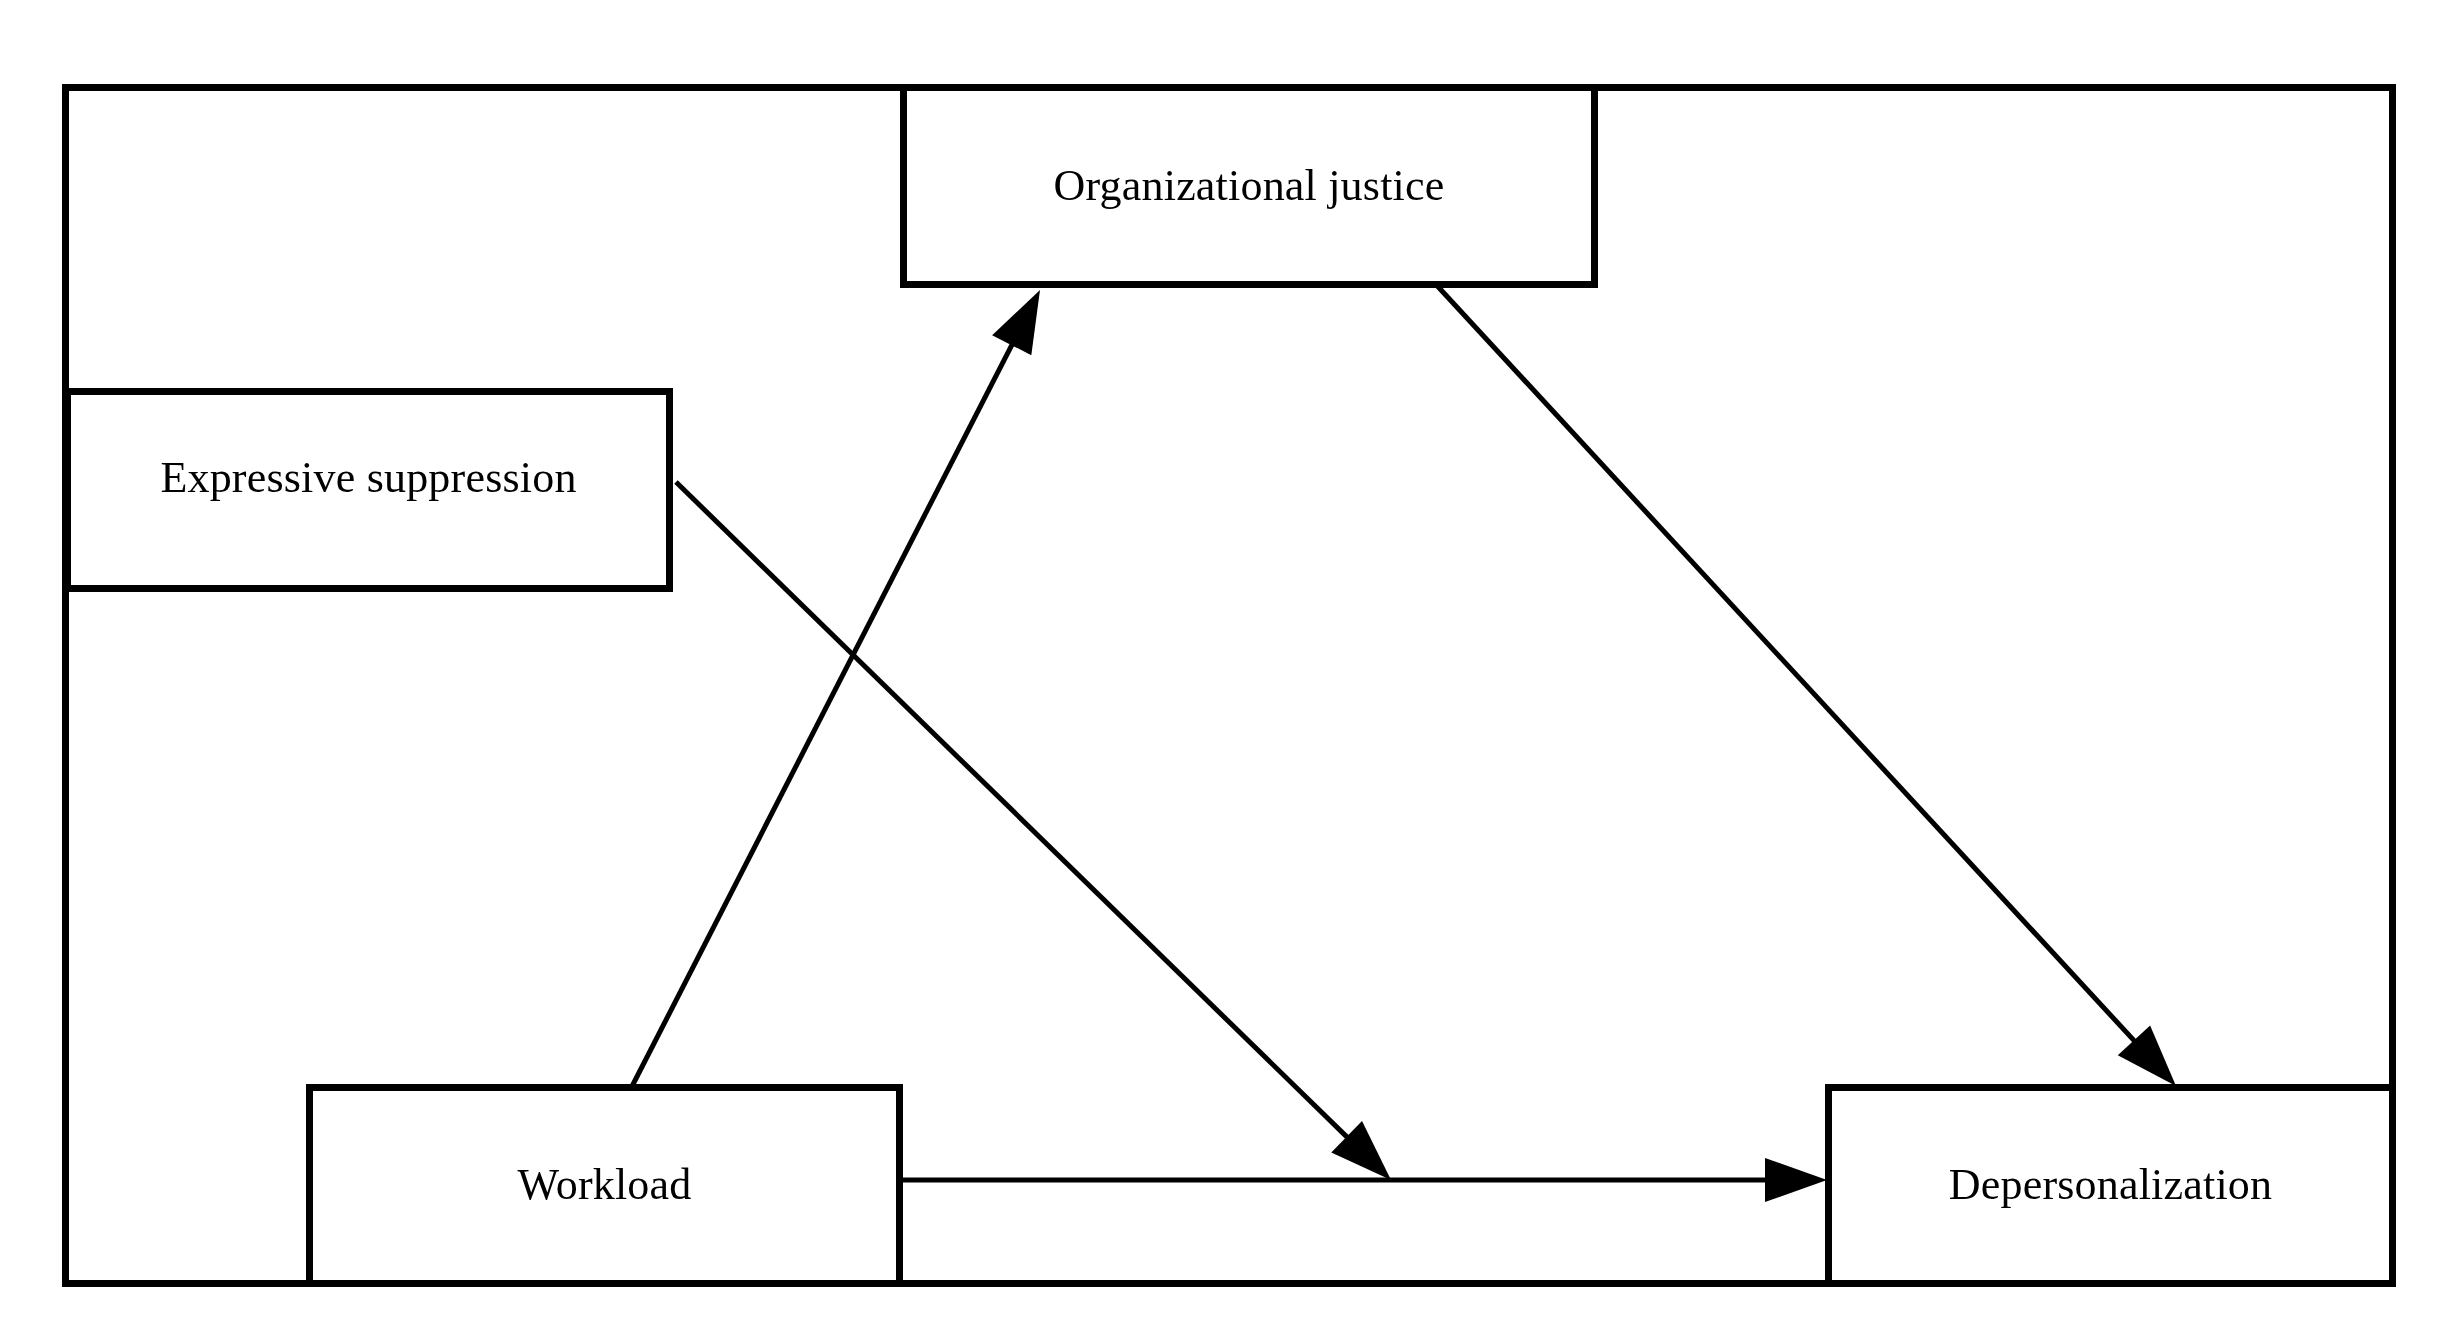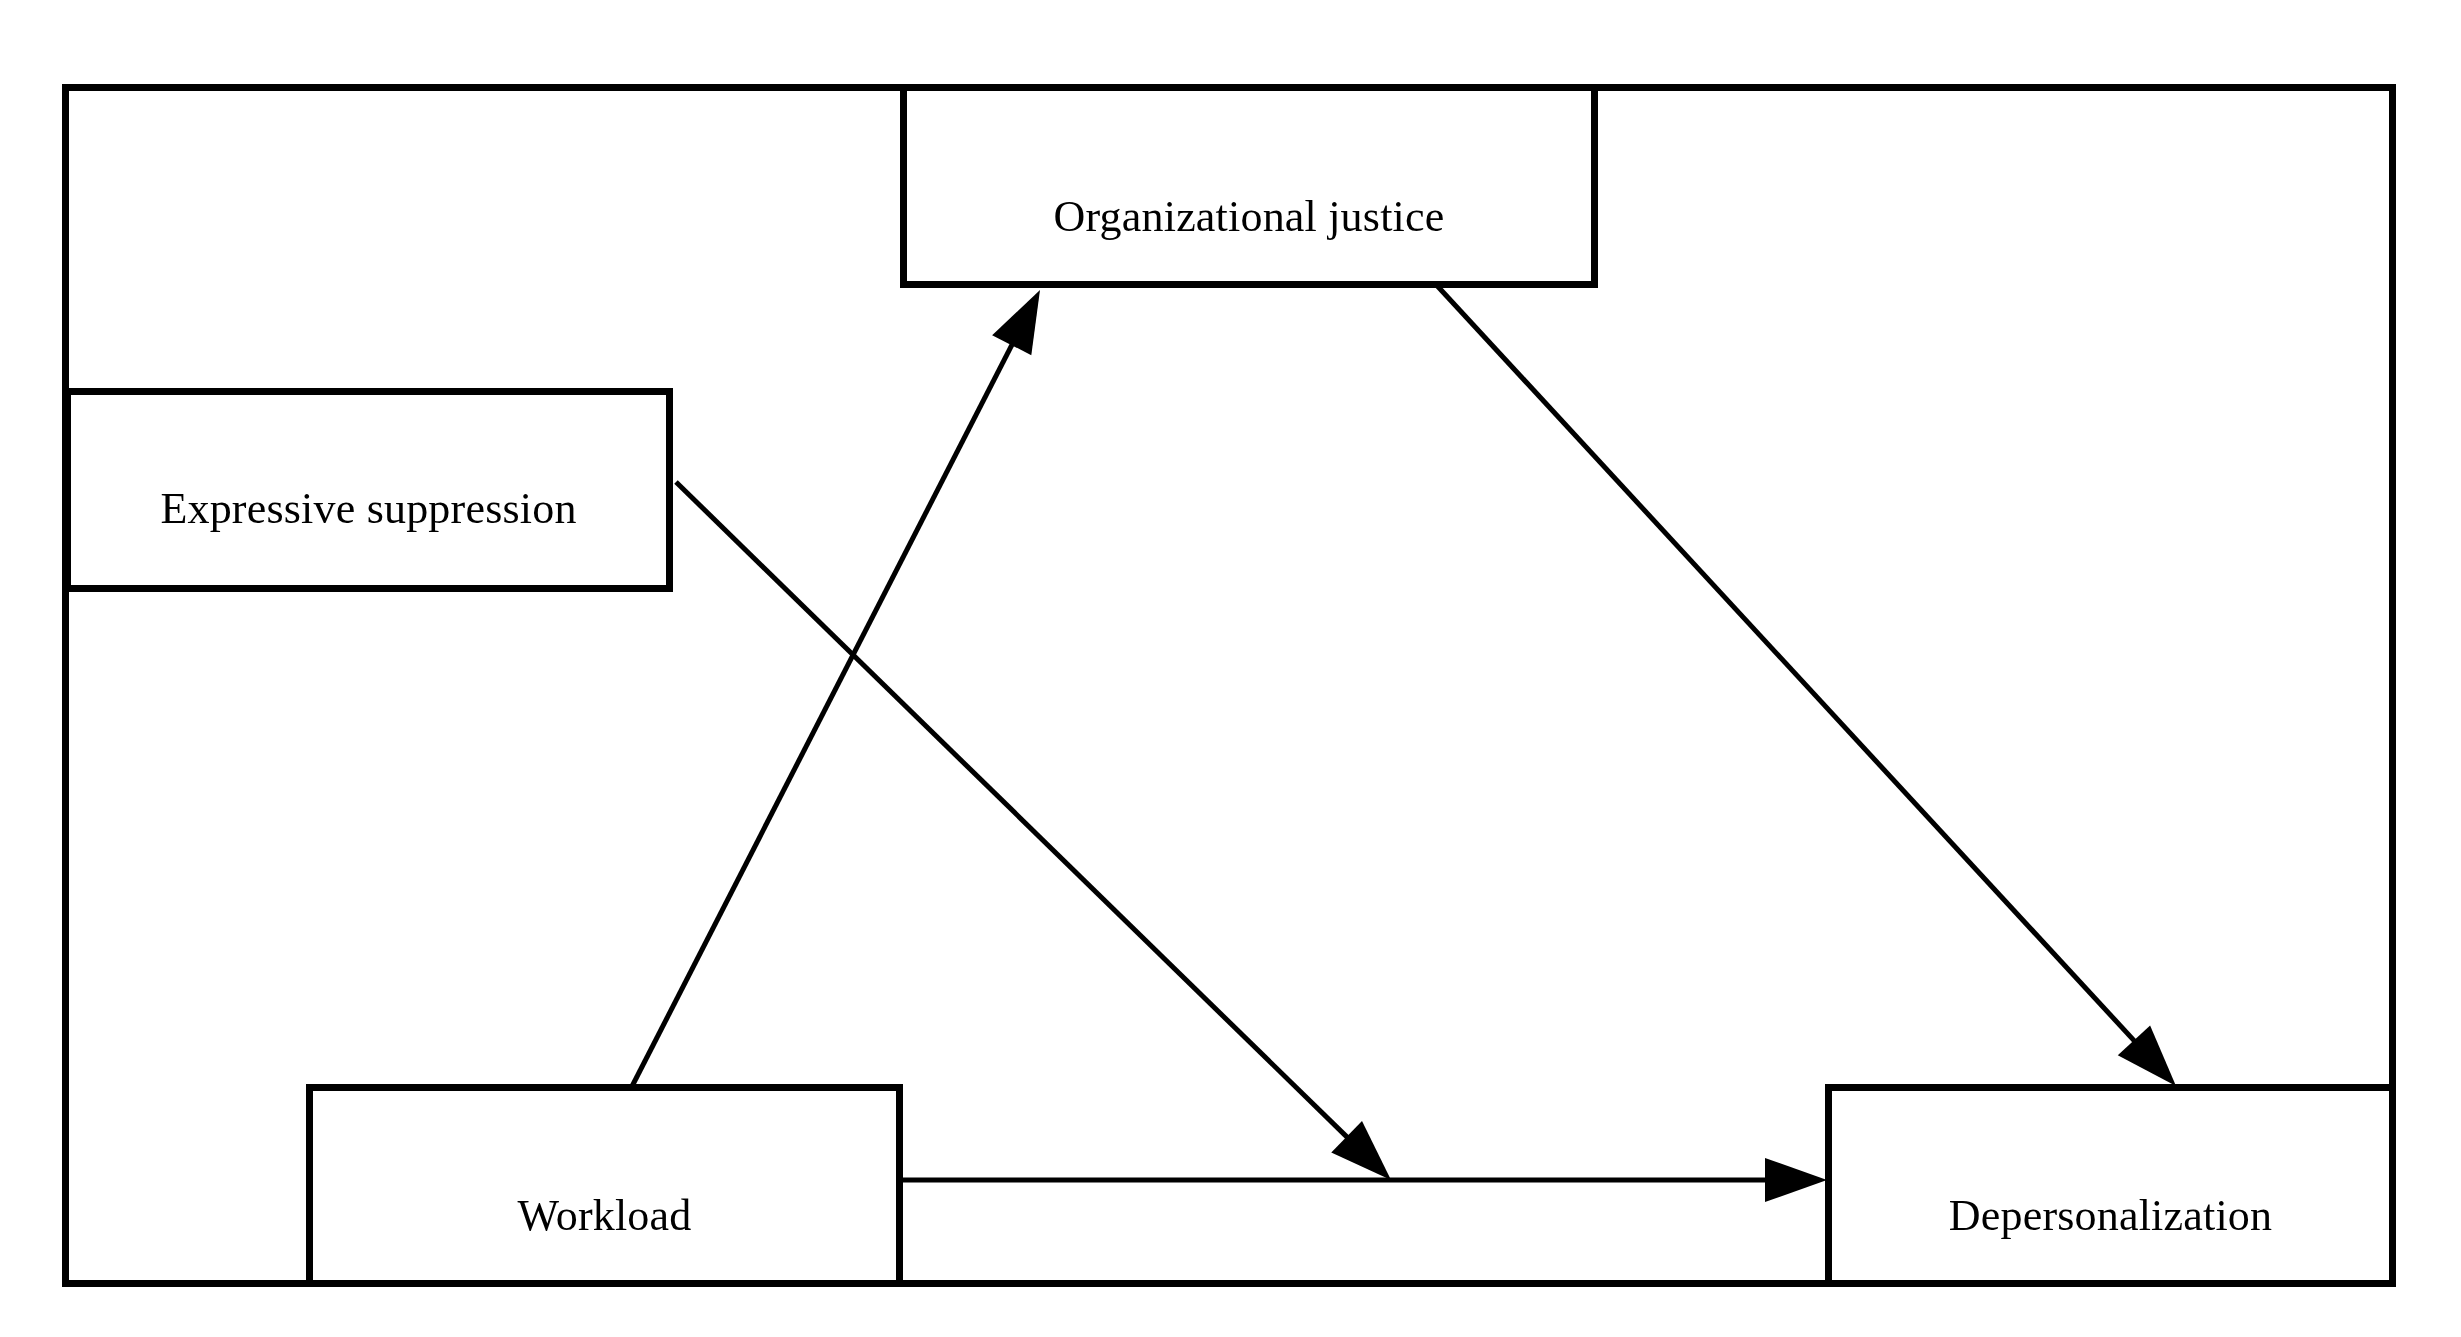--- a/index.html
+++ b/index.html
@@ -32,21 +32,20 @@
     align-items: center;
     justify-content: center;
     text-align: center;
     color: #000000;
     font-family: "Liberation Serif", "DejaVu Serif", serif;
     font-size: 44px;
     line-height: 1.1;
     letter-spacing: 0.2px;
     white-space: nowrap;
     pointer-events: none;
-    margin-top: 31px;
   }
 </style>
 </head>
 <body>
 
 <div id="diagram-root">
 
   <svg id="diagram-svg" viewBox="0 0 2461 1337" xmlns="http://www.w3.org/2000/svg">
 
     <rect id="svg-outer-frame" x="65.5" y="87.5" width="2327" height="1196" fill="none" stroke="#000000" stroke-width="7"></rect>

